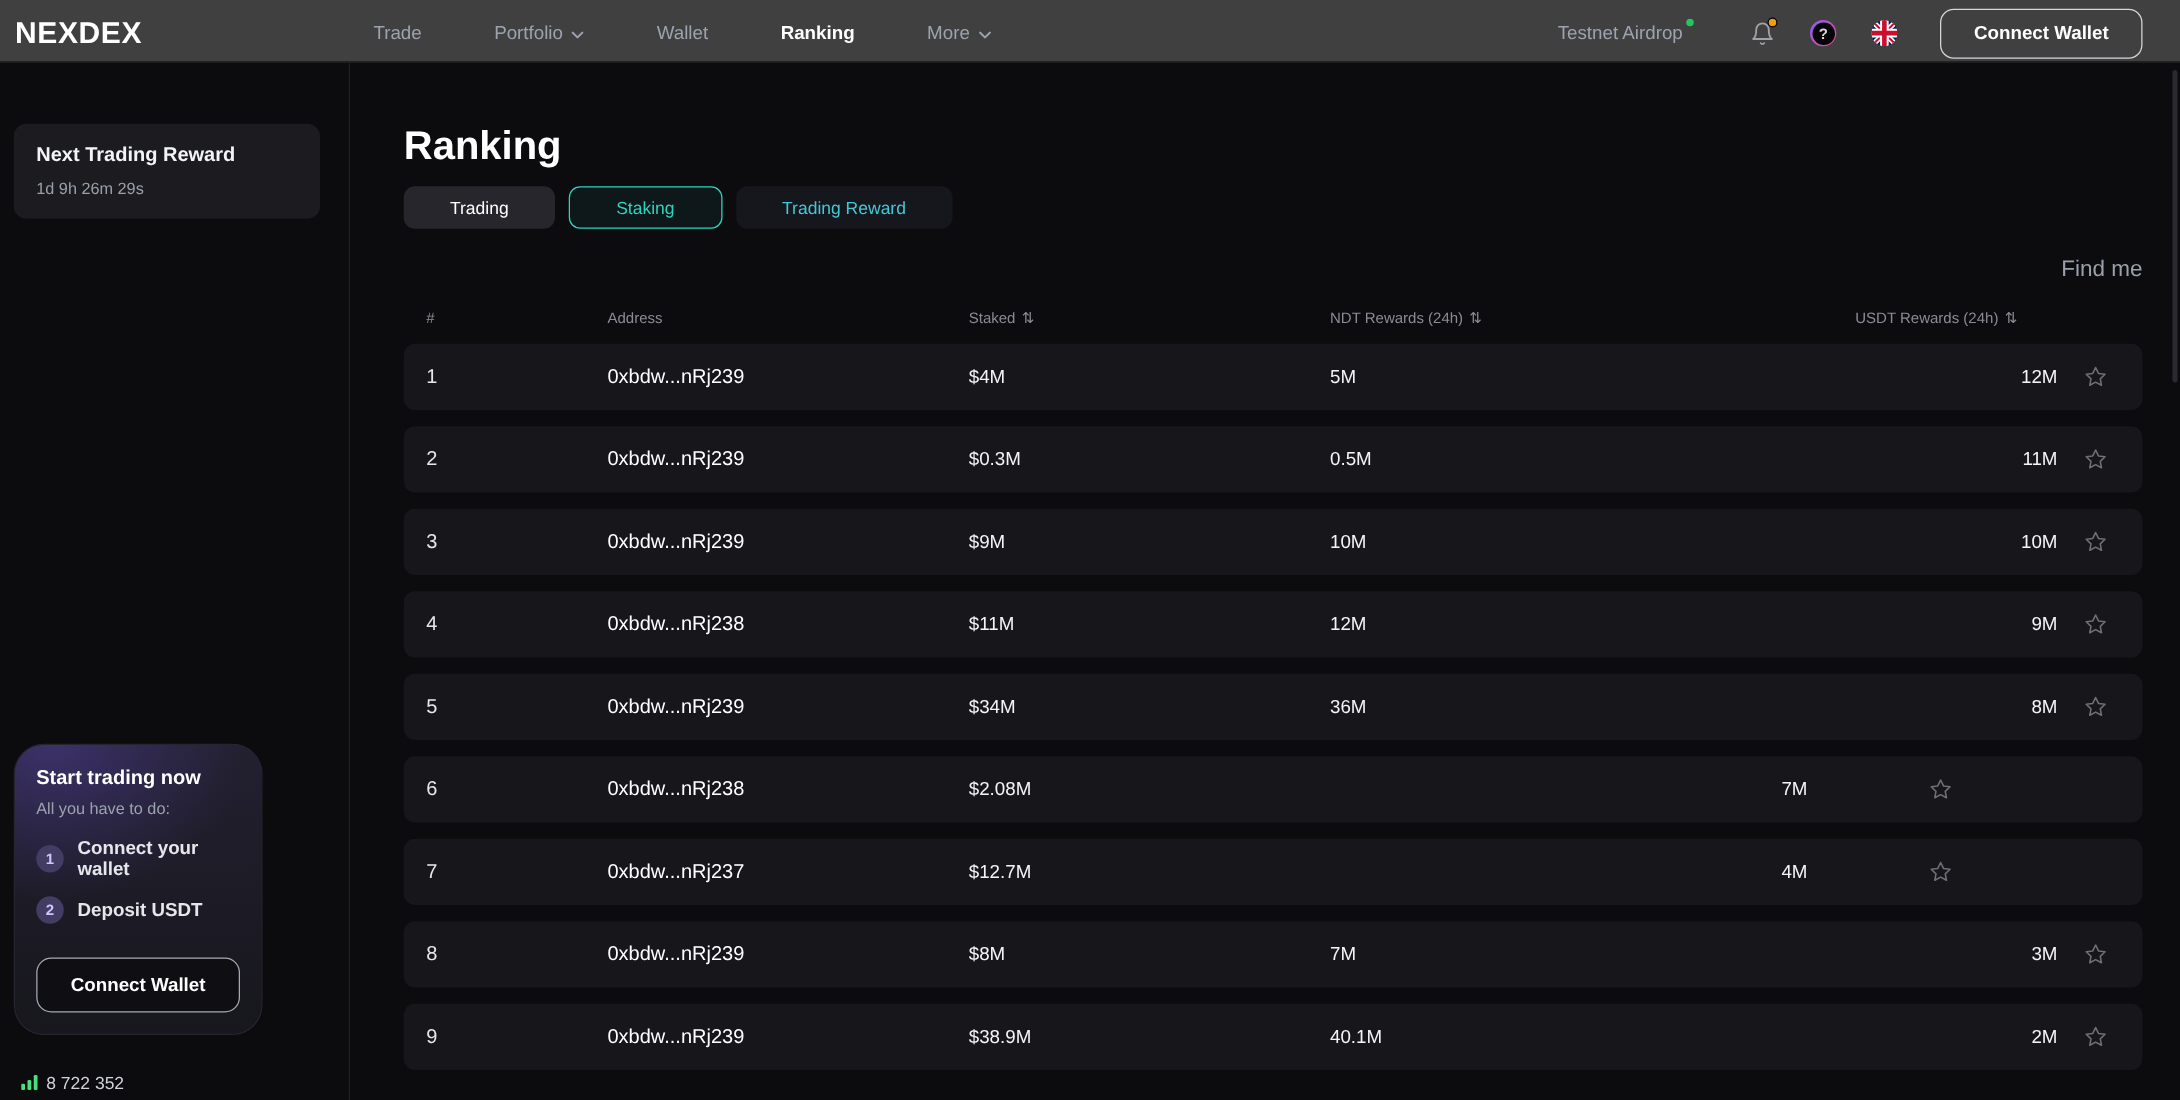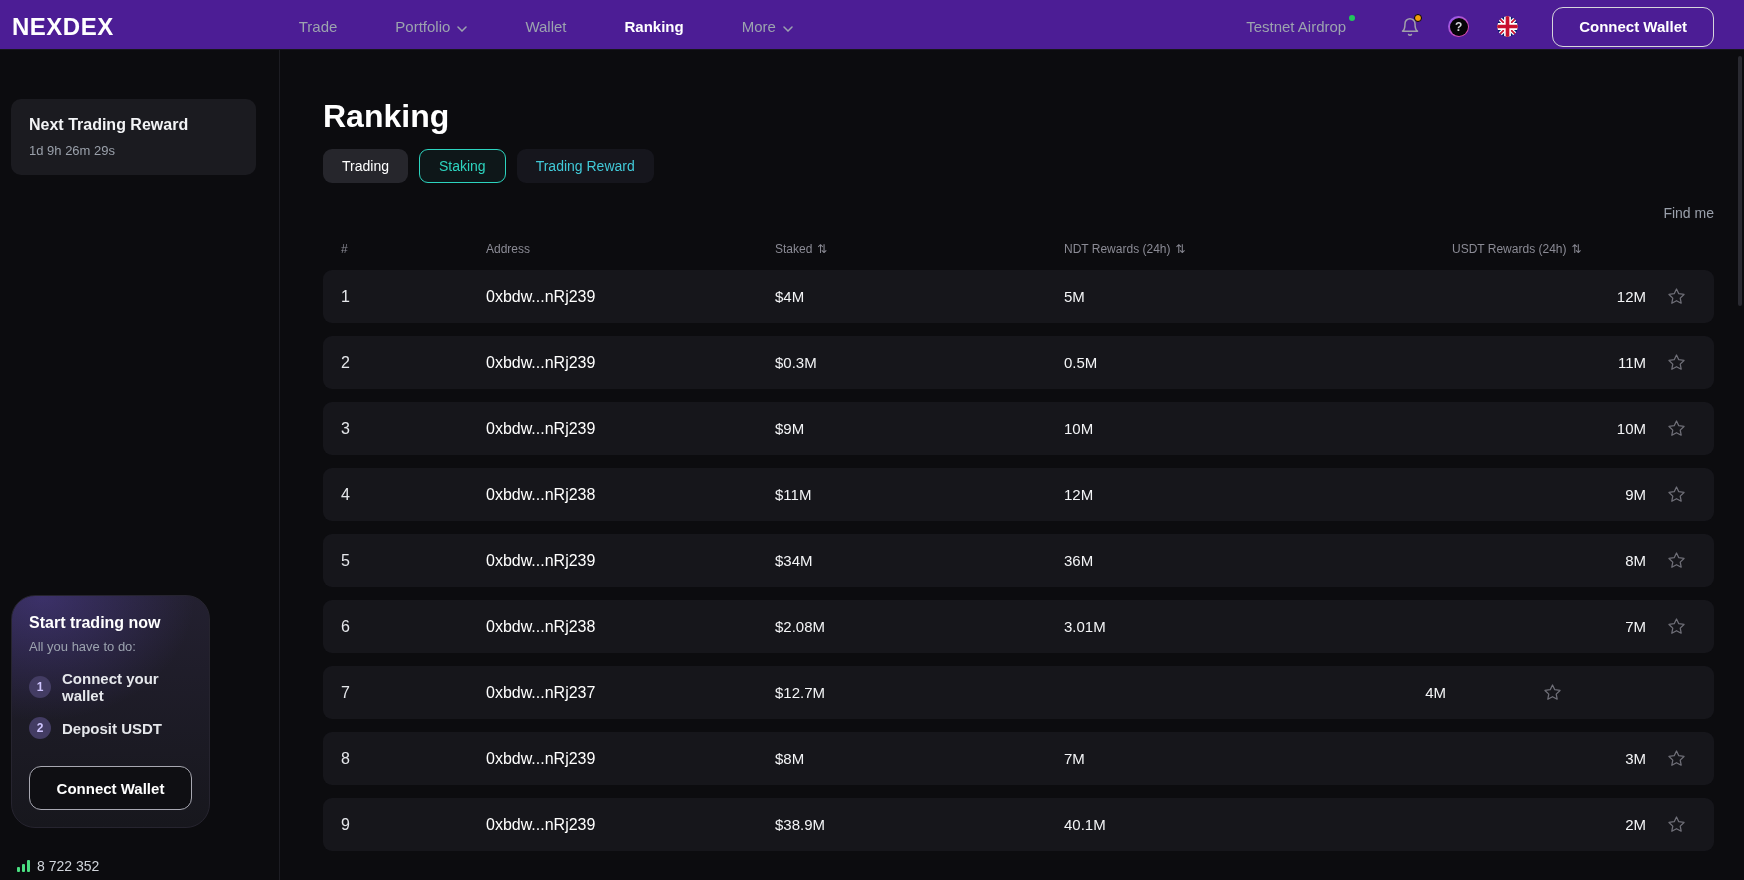--- a/index.html
+++ b/index.html
@@ -6,21 +6,21 @@
   html, body { width: 1744px; height: 880px; overflow: hidden; }
   body {
     background: #0c0c0f;
     color: #ffffff;
     font-family: "Liberation Sans", sans-serif;
   }
 
   
   .header {
     height: 50px;
-    background: #4c1d95;
+    background: #404040;
     border-bottom: 1px solid #17171c;
     display: flex;
     align-items: center;
     padding: 4px 30px 0 12px;
   }
   .logo {
     font-size: 24px;
     font-weight: 800;
     letter-spacing: 0.5px;
     color: #fff;
@@ -158,39 +158,39 @@
   .bars i:nth-child(2){ height: 8px; }
   .bars i:nth-child(3){ height: 12px; }
 
   
   .main { flex: 1; padding-left: 43px; }
   .content { width: 1391px; }
   .page-title { margin-top: 48px; font-size: 32px; font-weight: 700; }
   .tabs { display: flex; align-items: center; gap: 11px; margin-top: 14px; }
   .tab {
     height: 34px;
-    padding: 0 19px;
+    padding: 0 37px;
     display: flex; align-items: center;
     border-radius: 9px;
     font-size: 14px;
     cursor: pointer;
     white-space: nowrap;
   }
   .tab-trading { background: #26262c; color: #ffffff; }
   .tab-staking { background: rgba(45, 212, 191, 0.06); border: 1px solid #2dd4bf; color: #2dd4bf; }
   .tab-reward { background: #16161d; color: #41c9d8; }
 
   .controls {
     margin-top: 22px;
     display: flex;
     justify-content: flex-end;
     align-items: center;
     gap: 22px;
   }
-  .find-me { font-size: 14px; color: #9aa0ab; cursor: pointer; }
+  .find-me { font-size: 18px; color: #9aa0ab; cursor: pointer; }
   .search-pill {
     width: 374px;
     height: 35px;
     border: 1px solid #26262e;
     border-radius: 18px;
     background: #101013;
     display: flex;
     align-items: center;
     padding: 0 14px;
     gap: 10px;
@@ -214,21 +214,21 @@
   }
   .thead { margin-top: 21px; margin-bottom: 14px; }
   .th {
     font-size: 12px;
     color: #8b8b95;
     display: flex;
     align-items: center;
     gap: 5px;
     white-space: nowrap;
   }
-  .th.right { justify-content: flex-start; padding-right: 6px; }
+  .th.right { justify-content: center; padding-right: 6px; }
   .sort-glyph { font-size: 12px; color: #8b8b95; }
   .trow {
     height: 53px;
     background: #16161b;
     border-radius: 9px;
     margin-bottom: 13px;
     cursor: pointer;
   }
   .td { font-size: 15px; color: #f3f4f6; }
   .td.rank { font-size: 16px; color: #e5e7eb; }
@@ -445,21 +445,20 @@
     <div class="td star-cell">
       <svg class="star-svg" width="19" height="19" viewBox="0 0 24 24" fill="none" stroke="#6f6f78" stroke-width="1.6" stroke-linejoin="round">
         <path d="M12 2.5l2.9 6 6.6.9-4.8 4.6 1.2 6.5-5.9-3.2-5.9 3.2 1.2-6.5L2.5 9.4l6.6-.9z"></path>
       </svg>
     </div>
   </div>
           <div class="trow">
     <div class="td rank">6</div>
     <div class="td addr">0xbdw...nRj238</div>
     <div class="td">$2.08M</div>
-    <div class="td">3.01M</div>
     <div class="td right">7M</div>
     <div class="td star-cell">
       <svg class="star-svg" width="19" height="19" viewBox="0 0 24 24" fill="none" stroke="#6f6f78" stroke-width="1.6" stroke-linejoin="round">
         <path d="M12 2.5l2.9 6 6.6.9-4.8 4.6 1.2 6.5-5.9-3.2-5.9 3.2 1.2-6.5L2.5 9.4l6.6-.9z"></path>
       </svg>
     </div>
   </div>
           <div class="trow">
     <div class="td rank">7</div>
     <div class="td addr">0xbdw...nRj237</div>

